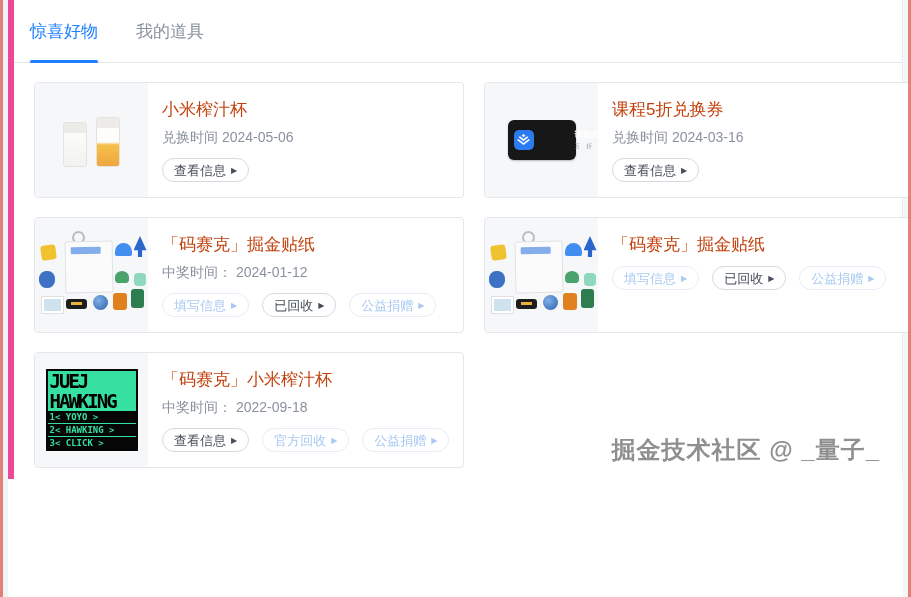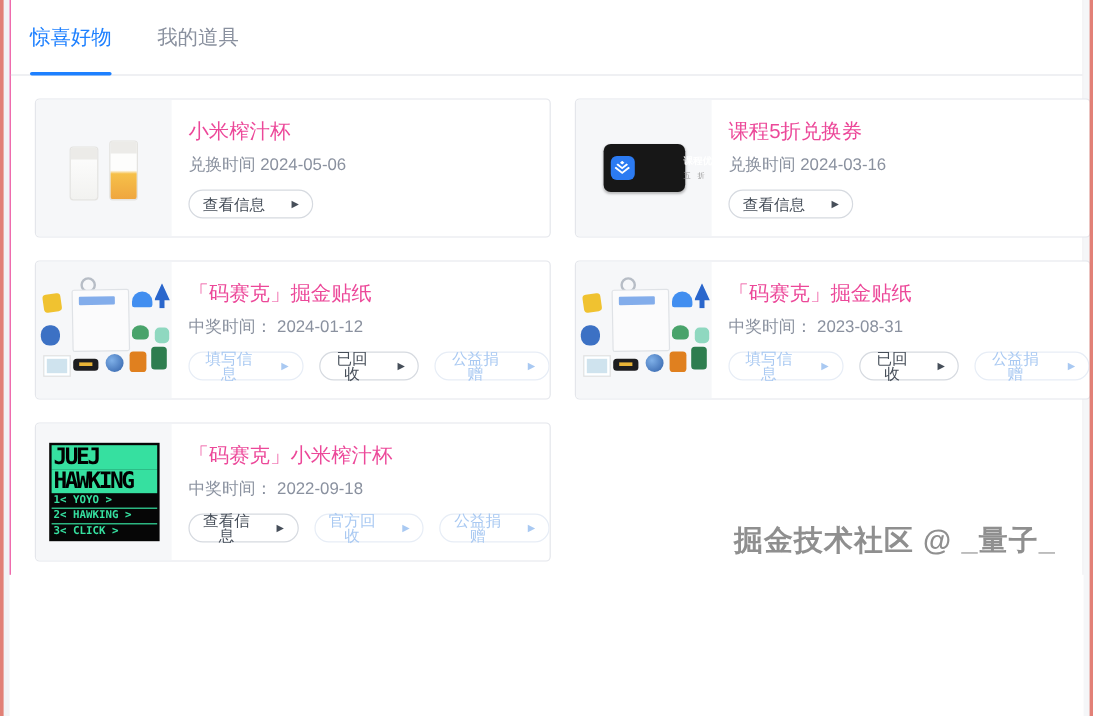--- a/index.html
+++ b/index.html
@@ -10,40 +10,40 @@
   }
   
   .gutter-left{position:absolute;left:0;top:0;width:8px;height:100%;background:#f2f3f5;}
   .gutter-right{position:absolute;right:0;top:0;width:8px;height:100%;background:#f5f6f8;}
   .red-edge{position:absolute;top:0;width:3px;height:100%;background:#dd5f52;opacity:.78;z-index:9;}
   .red-edge.left{left:0;}
   .red-edge.right{right:0;}
 
   .panel{
     position:absolute;left:8px;top:0;width:895px;height:479px;background:#fff;
-    border-left:1px solid #ec4899;border-right:1px solid #ededf0;box-sizing:border-box;
+    border-left:6px solid #ec4899;border-right:1px solid #ededf0;box-sizing:border-box;
   }
 
   
   .tabbar{height:62px;border-bottom:1px solid #e4e6eb;display:flex;align-items:center;padding-left:16px;}
   .tab{font-size:17px;color:#8a919f;margin-right:38px;cursor:pointer;position:relative;height:100%;display:flex;align-items:center;}
   .tab.active{color:#1e80ff;}
   .tab.active::after{content:"";position:absolute;left:0;right:0;bottom:-1px;height:3px;background:#1e80ff;border-radius:2px;}
 
   
   .cards{position:absolute;left:20px;top:82px;display:grid;grid-template-columns:430px 430px;grid-auto-rows:116px;gap:19px 20px;}
   .card{background:#fff;border:1px solid #e4e6eb;border-radius:4px;display:flex;box-sizing:border-box;overflow:hidden;}
   .card-img{width:113px;min-width:113px;background:#f6f7f9;display:flex;align-items:center;justify-content:center;}
   .card-body{padding:17px 0 0 14px;}
-  .card-title{font-size:17px;color:#ec4899;font-weight:500;line-height:20px;}
+  .card-title{font-size:17px;color:#c2410c;font-weight:500;line-height:20px;}
   .card-time{font-size:14px;color:#8a919f;margin-top:9px;}
   .card-actions{margin-top:11px;display:flex;gap:13px;}
   .pill{
     height:24px;box-sizing:border-box;border:1px solid #d6dae0;border-radius:13px;background:#fff;
-    display:inline-flex;align-items:center;padding:0 11px;font-size:13px;color:#464e59;gap:22px;
+    display:inline-flex;align-items:center;padding:0 11px;font-size:13px;color:#464e59;gap:5px;
     cursor:pointer;font-family:Liberation Serif, serif;line-height:1;
   }
   .pill .arrow{font-size:8px;line-height:1;transform:translateY(.5px);}
   .pill.disabled{color:#a9c9f2;border-color:#e7edf6;}
 
   
   .juicer{position:relative;width:72px;height:64px;}
   .cup{position:absolute;bottom:5px;width:24px;border:1px solid #e4e3e0;border-radius:3px;background:linear-gradient(#fefefe,#f2f2f0);box-sizing:border-box;}
   .cup::before{content:"";position:absolute;top:0;left:0;right:0;height:10px;background:#ecebe8;border-radius:2px 2px 0 0;}
   .cup.c1{left:7px;height:45px;}
@@ -202,21 +202,20 @@
           <div class="st st-orange"></div>
           <div class="st st-bottle"></div>
           <div class="st st-cap"></div>
           <div class="st st-tree"></div>
           <div class="st st-turtle"></div>
           <div class="st st-cat"></div>
         </div>
       </div>
       <div class="card-body">
         <div class="card-title">「码赛克」掘金贴纸</div>
-        <div class="card-time">中奖时间： 2023-08-31</div>
         <div class="card-actions">
           <button class="pill disabled">
             <span>填写信息</span>
             <span class="arrow">▶</span>
           </button>
           <button class="pill">
             <span>已回收</span>
             <span class="arrow">▶</span>
           </button>
           <button class="pill disabled">

